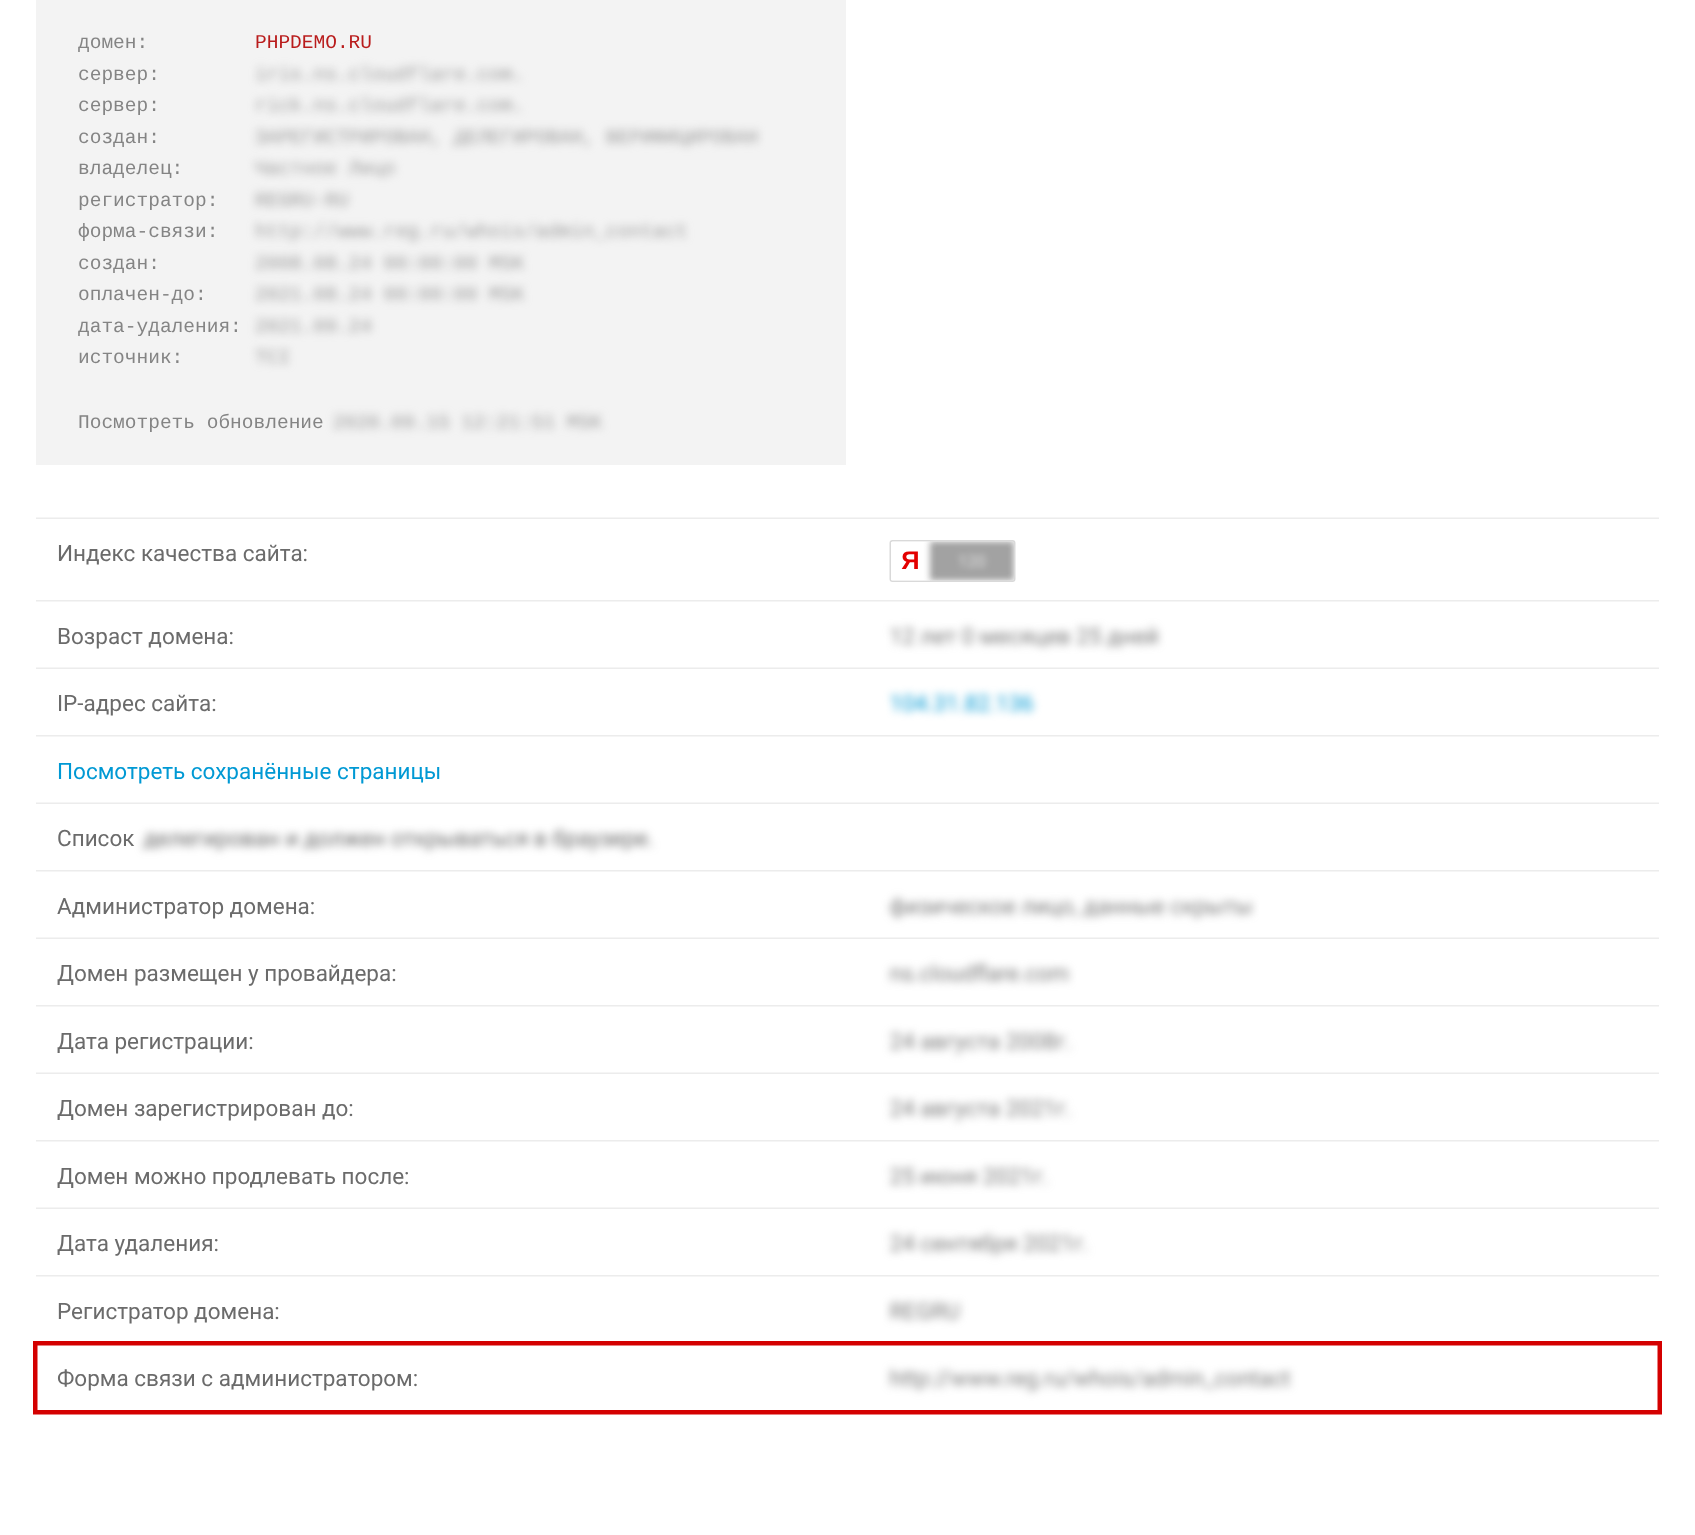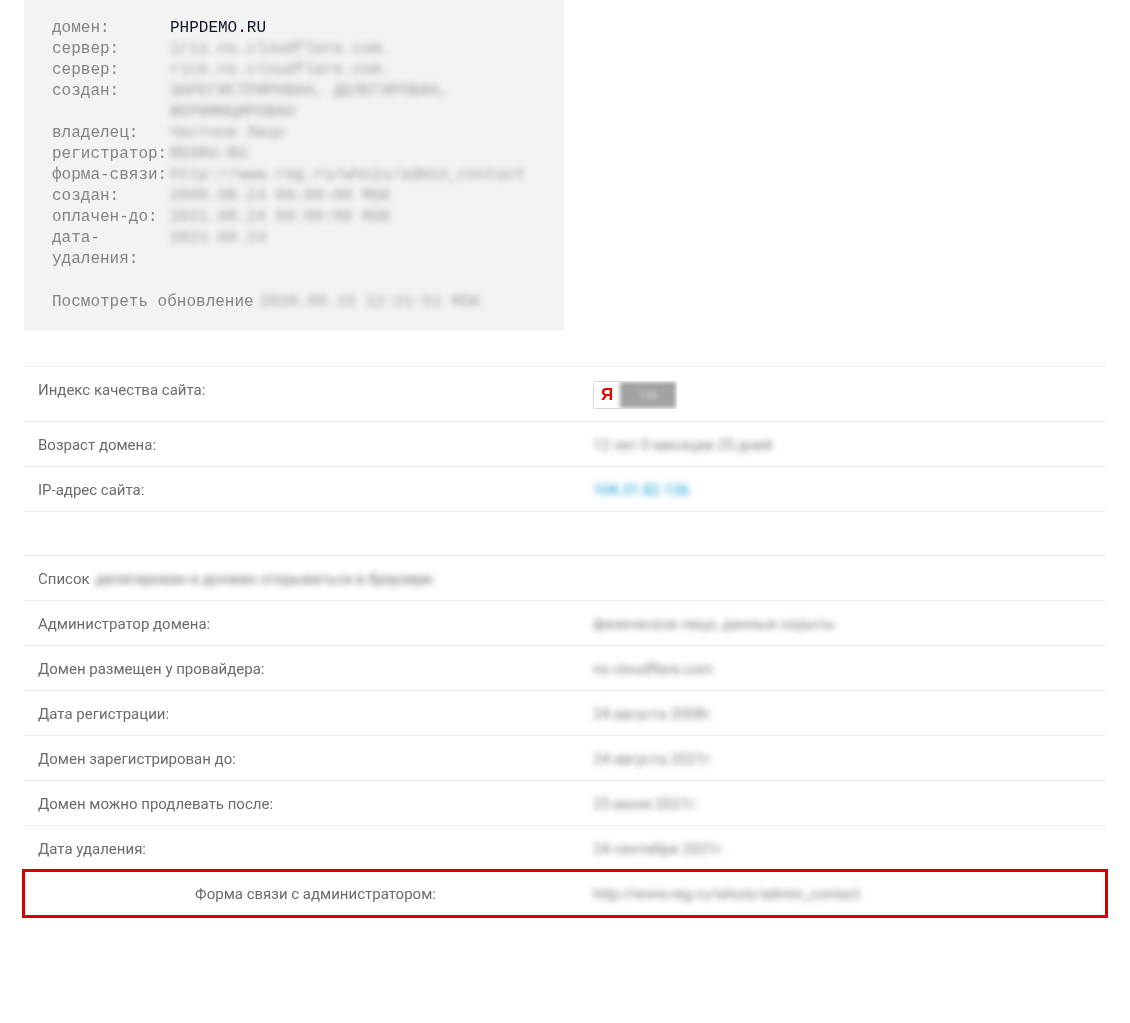--- a/index.html
+++ b/index.html
@@ -9,28 +9,28 @@
       color: #555;
       font-size: 14px;
     }
     .container { width: 1130px; }
     .whois-block {
       background: #f3f3f3;
       margin: 0 0 0 24px;
       padding: 18px 24px 18px 28px;
       width: 540px;
       font-family: "Courier New", monospace;
-      font-size: 16px;
+      font-size: 13px;
       line-height: 21px;
       color: #848484;
     }
     .whois-row { display: flex; }
     .whois-label { width: 118px; flex-shrink: 0; color: #848484; }
     .whois-value { color: #9b9b9b; }
-    .whois-value.clear { filter: none; color: #0f172a; font-weight: 500; }
+    .whois-value.clear { filter: none; color: #b91c1c; font-weight: 500; }
     .whois-value.blurred { filter: blur(3px); }
     .whois-footer { margin-top: 22px; display: flex; color: #848484; }
     .whois-footer .blurred-inline { filter: blur(3px); margin-left: 6px; color: #9b9b9b; }
 
     .info-table {
       margin: 35px 24px 0 24px;
     }
     .info-row {
       display: flex;
       align-items: flex-start;
@@ -52,21 +52,20 @@
       padding-top: 2px;
     }
     .info-value.blurred { filter: blur(3px); }
     .info-value.link { color: #0099d4; }
     .info-value .line { display: block; line-height: 22px; }
     .inline-blur { filter: blur(3px); display: inline-block; }
     .info-row.highlighted {
       outline: 3px solid #d40000;
       outline-offset: -1px;
       position: relative;
-      text-align: center;
     }
     .yandex-badge {
       display: inline-flex;
       align-items: stretch;
       height: 28px;
       border: 1px solid #d9d9d9;
       border-radius: 2px;
       overflow: hidden;
       vertical-align: middle;
     }
@@ -135,20 +134,24 @@
           <span class="whois-value blurred">2008.08.24 00:00:00 MSK</span>
         </div>
         <div class="whois-row">
           <span class="whois-label">оплачен-до:</span>
           <span class="whois-value blurred">2021.08.24 00:00:00 MSK</span>
         </div>
         <div class="whois-row">
           <span class="whois-label">дата-удаления:</span>
           <span class="whois-value blurred">2021.09.24</span>
         </div>
+        <div class="whois-row">
+          <span class="whois-label">источник:</span>
+          <span class="whois-value blurred">TCI</span>
+        </div>
       </div>
     <div class="whois-footer">
       <span>Посмотреть обновление</span>
       <span class="blurred-inline">2020.09.15 12:21:51 MSK</span>
     </div>
   </div>
 
   <div class="info-table">
 
     <div class="info-row">
@@ -165,20 +168,21 @@
       <div class="info-label">Возраст домена:</div>
       <div class="info-value blurred">12 лет 0 месяцев 25 дней</div>
     </div>
 
     <div class="info-row">
       <div class="info-label">IP-адрес сайта:</div>
       <div class="info-value link blurred">104.31.82.136</div>
     </div>
 
     <div class="info-row">
+      <div class="info-value link">Посмотреть сохранённые страницы</div>
     </div>
 
     <div class="info-row domain-status-row">
       <div class="info-label">
         <span class="lead">Список</span>
         <span class="inline-blur">делегирован и должен открываться в браузере.</span>
       </div>
     </div>
 
     <div class="info-row">
@@ -205,20 +209,24 @@
     <div class="info-row">
       <div class="info-label">Домен можно продлевать после:</div>
       <div class="info-value blurred">25 июня 2021г.</div>
     </div>
 
     <div class="info-row">
       <div class="info-label">Дата удаления:</div>
       <div class="info-value blurred">24 сентября 2021г.</div>
     </div>
 
+    <div class="info-row">
+      <div class="info-label">Регистратор домена:</div>
+      <div class="info-value blurred">REGRU</div>
+    </div>
 
     <div class="info-row highlighted">
       <div class="info-label">Форма связи с администратором:</div>
       <div class="info-value blurred">http://www.reg.ru/whois/admin_contact</div>
     </div>
 
     <div class="info-footer-row">
       
       
     </div>

